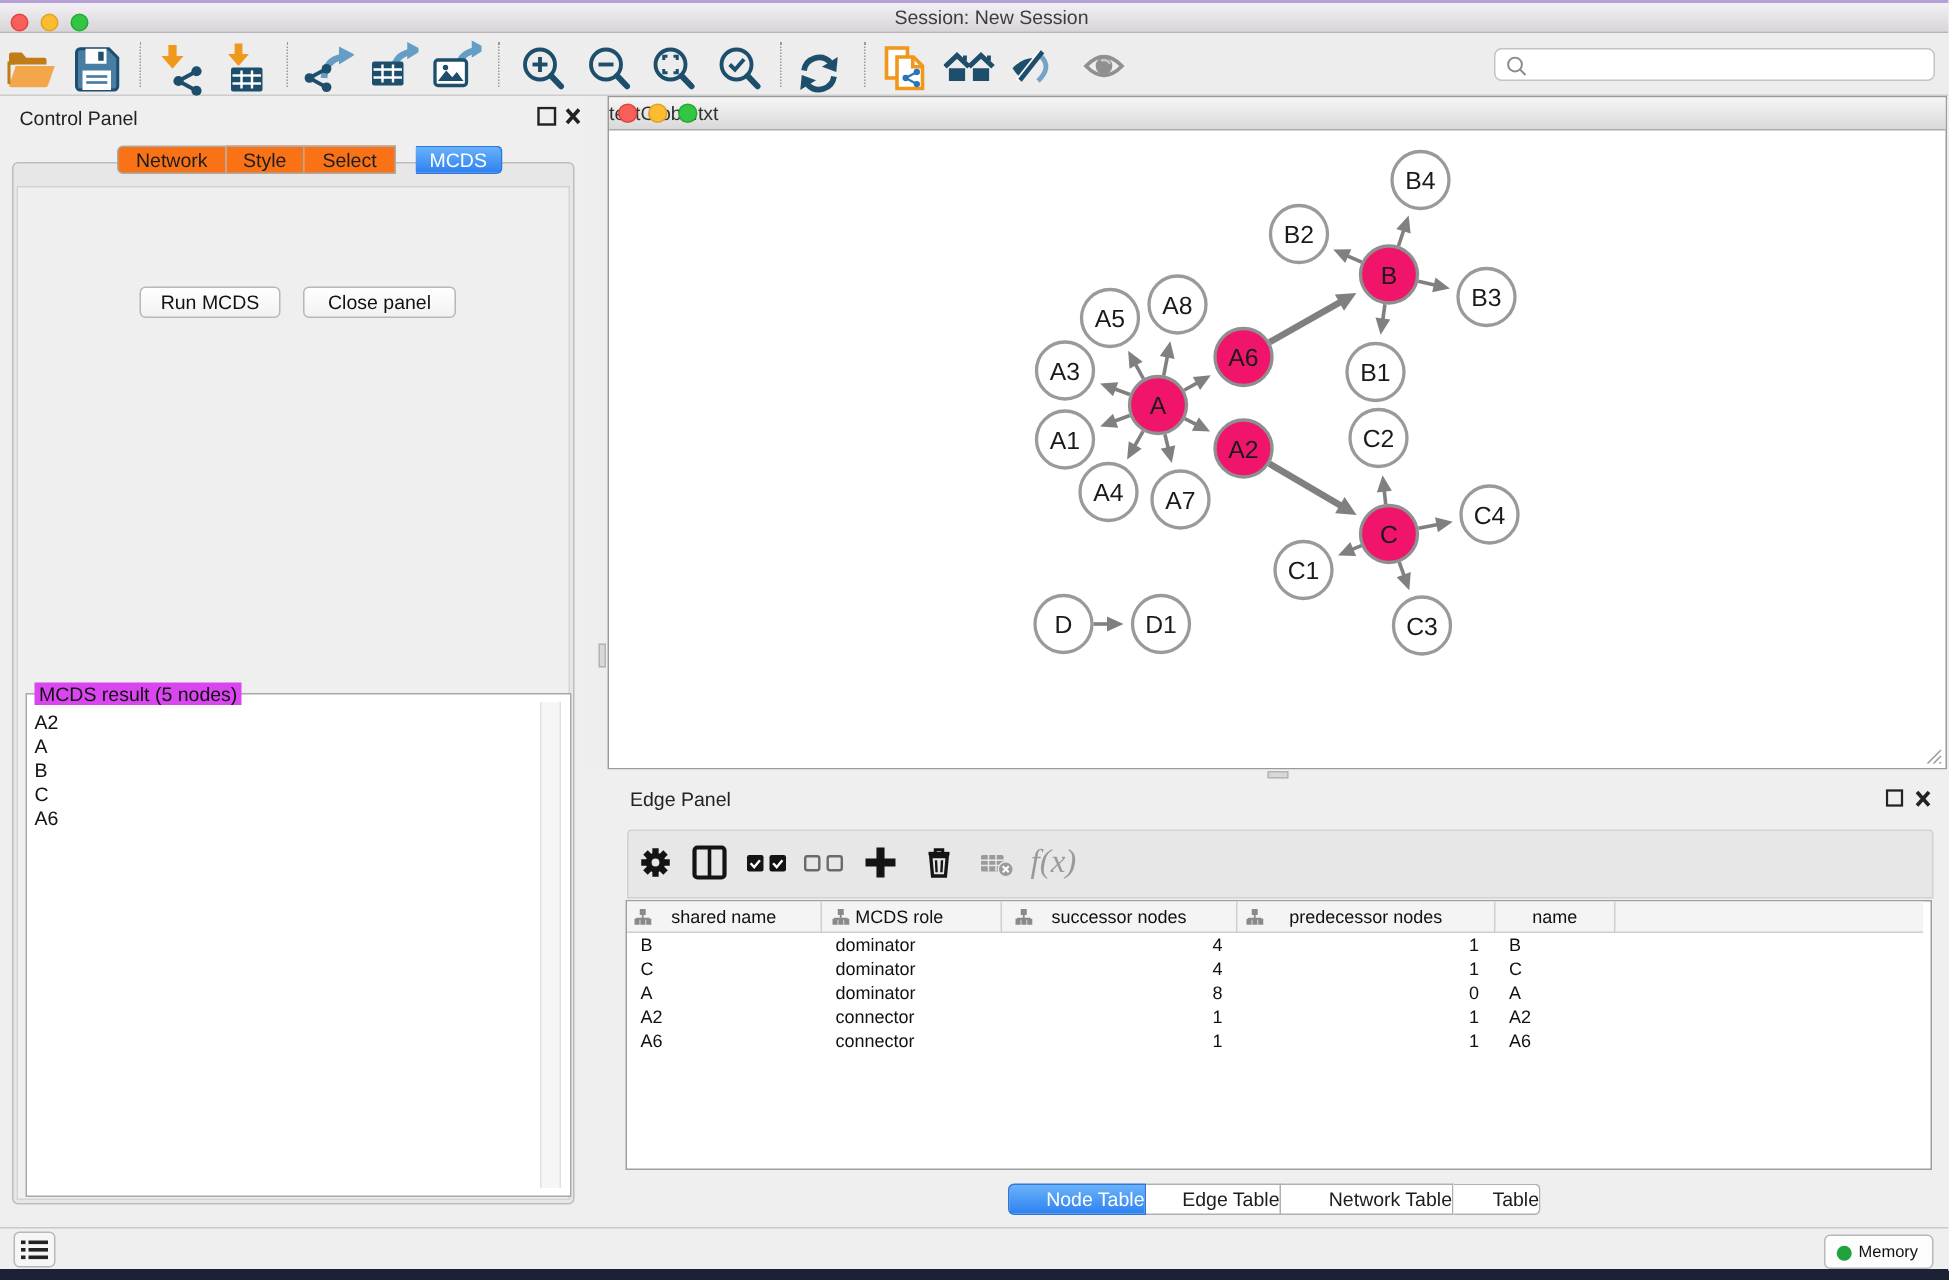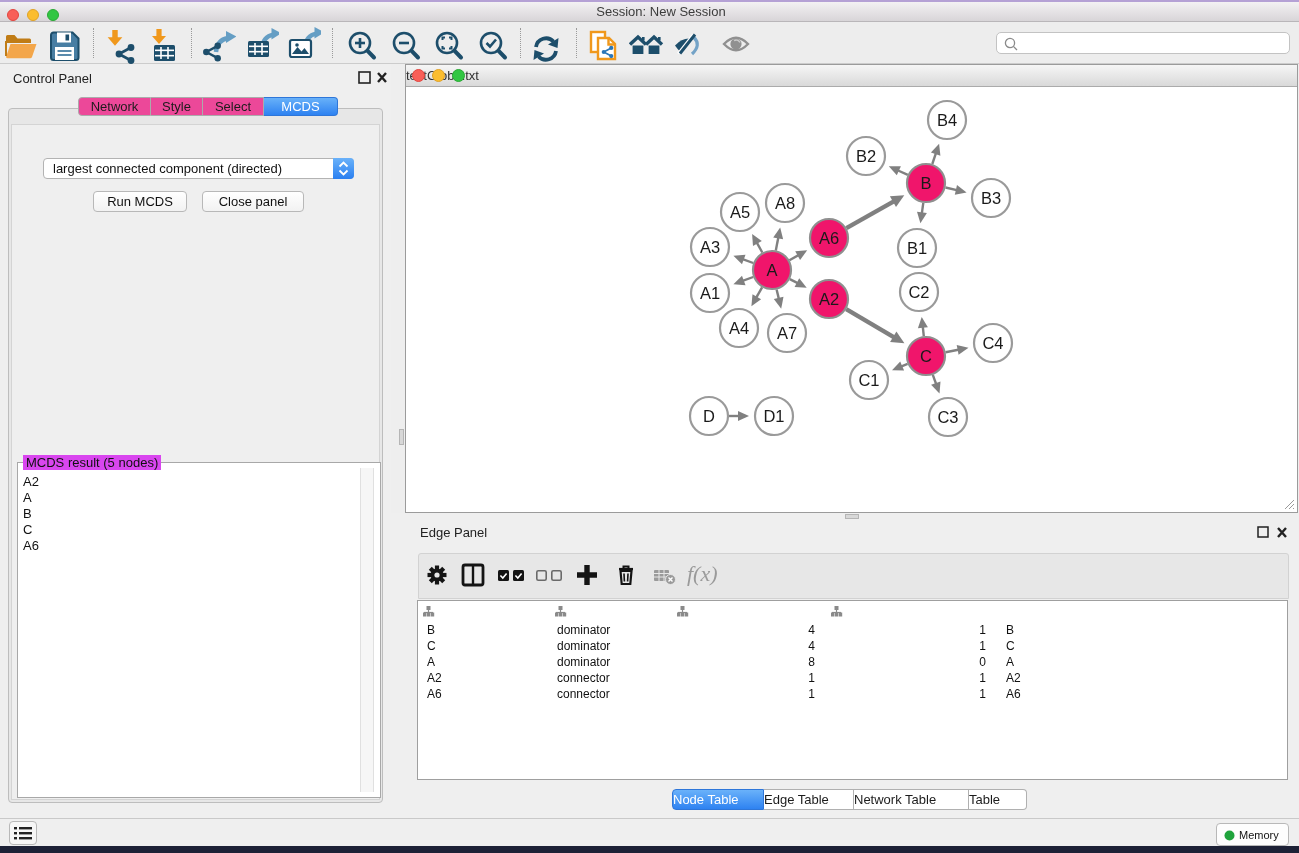--- a/index.html
+++ b/index.html
@@ -17,21 +17,21 @@
 
 #toolbar { left:0; top:22px; width:1299px; height:42px; background:#ededed; border-bottom:1px solid #cccccc; }
 .sep { position:absolute; top:6px; height:30px; width:0; border-left:1px dotted #9a9a9a; }
 #search { position:absolute; left:996px; top:10px; width:294px; height:22px; background:#ffffff;
   border:1px solid #c3c3c3; border-radius:5px; }
 
 
 #cpanel { left:0; top:64px; width:391px; height:754px; background:#efefef; }
 #cpanel h1 { font-size:13px; font-weight:normal; color:#222; position:absolute; left:13px; top:7px; }
 .tabs { position:absolute; top:33px; height:19px; font-size:13px; z-index:5; }
-.tab { position:absolute; top:0; height:19px; line-height:18px; text-align:center; background:#ec4899;
+.tab { position:absolute; top:0; height:19px; line-height:18px; text-align:center; background:#f97316;
   border:1px solid #ababab; border-left:none; color:#1c1c1c; }
 .tab.first { border-left:1px solid #ababab; border-radius:4px 0 0 4px; }
 .tab.last { border-radius:0 4px 4px 0; }
 .tab.sel { background:linear-gradient(#68b1f9,#2e82f1); color:#ffffff; border-color:#2e76d9; }
 #cp-outer { left:8px; top:44px; width:375px; height:695px; background:#e7e7e7;
   border:1px solid #bdbdbd; border-radius:4px; }
 #cp-inner { left:11px; top:60px; width:369px; height:676px; background:#efefef; border:1px solid #d4d4d4; }
 #optlabel { left:0; top:72px; width:391px; text-align:center; font-size:13px; color:#111; }
 #dropdown { left:43px; top:94px; width:311px; height:21px; background:#fff; border:1px solid #b3b3b3;
   border-radius:4px; font-size:13px; color:#111; line-height:19px; padding-left:9px; }
@@ -52,21 +52,21 @@
 
 
 #tpanel { left:391px; top:513px; width:908px; height:305px; background:#efefef; }
 #tpanel h1 { font-size:13px; font-weight:normal; color:#222; position:absolute; left:29px; top:12px; }
 #ttoolbar { left:27px; top:40px; width:871px; height:46px; background:#e7e7e7; border:1px solid #d2d2d2; border-radius:3px 3px 0 0; }
 #ttable { left:26px; top:87px; width:871px; height:180px; background:#ffffff; border:1px solid #9f9f9f; }
 #thead { position:absolute; left:0; top:0; height:21px; background:#f4f4f4; border-bottom:1px solid #cfcfcf; font-size:12px; color:#111; }
 .hcell { position:absolute; top:0; height:21px; line-height:21px; text-align:center; border-right:1px solid #cfcfcf; }
 .trow { position:absolute; font-size:12px; color:#111; height:16px; line-height:16px; }
 .tabs2 { position:absolute; font-size:13px; }
-.tab2 { position:absolute; height:21px; line-height:20px; text-align:left; background:#ffffff;
+.tab2 { position:absolute; height:21px; line-height:20px; text-align:right; background:#ffffff;
   border:1px solid #b0b0b0; border-left:none; color:#1c1c1c; }
 .tab2.first { border-left:1px solid #b0b0b0; border-radius:4px 0 0 4px; }
 .tab2.last { border-radius:0 4px 4px 0; }
 .tab2.sel { background:linear-gradient(#6ab2fa,#2e82f1); color:#fff; border-color:#2e76d9; }
 
 
 #statusbar { left:0; top:818px; width:1299px; height:40px; background:#efefef; border-top:1px solid #c9c9c9; }
 #memorybtn { position:absolute; left:1216px; top:4px; width:73px; height:23px; background:#fdfdfd;
   border:1px solid #b8b8b8; border-radius:4px; font-size:11px; color:#111; }
 #leftbtn { position:absolute; left:9px; top:2px; width:28px; height:24px; background:#f6f6f6;
@@ -210,32 +210,24 @@
 <div class="abs" id="cpanel">
   <h1>Control Panel</h1>
   <svg class="abs" style="left:358px;top:7px" width="30" height="14" viewBox="0 0 30 14">
     <rect x="1" y="1" width="11" height="11" fill="none" stroke="#222" stroke-width="1.6"></rect>
     <path d="M20 2 L28 11 M28 2 L20 11" stroke="#222" stroke-width="2.4"></path>
   </svg>
   <div class="tabs" style="left:78px;">
     <div class="tab first" style="left:0;width:73px;">Network</div>
     <div class="tab" style="left:73px;width:52px;">Style</div>
     <div class="tab" style="left:125px;width:61px;">Select</div>
-    <div class="tab sel last" style="left:186px;width:74px;">MCDS</div>
+    <div class="tab sel last" style="left:199px;width:58px;">MCDS</div>
   </div>
   <div class="abs" id="cp-outer"></div>
   <div class="abs" id="cp-inner"></div>
-  <div class="abs" id="dropdown">largest connected component (directed)
-    <div id="dd-btn">
-      <svg width="21" height="21" viewBox="0 0 21 21">
-        <path d="M6.5 8.5 L10.5 4.5 L14.5 8.5" fill="none" stroke="#fff" stroke-width="1.8"></path>
-        <path d="M6.5 12.5 L10.5 16.5 L14.5 12.5" fill="none" stroke="#fff" stroke-width="1.8"></path>
-      </svg>
-    </div>
-  </div>
   <div class="btn" style="left:93px;top:127px;width:94px;">Run MCDS</div>
   <div class="btn" style="left:202px;top:127px;width:102px;">Close panel</div>
   <div class="abs" id="groupbox"></div>
   <div class="abs" id="grouplabel">MCDS result (5 nodes)</div>
   <div class="abs" id="mcdslist">A2<br>A<br>B<br>C<br>A6</div>
   <div class="abs" id="mcdsscroll"></div>
 </div>
 
 <div class="abs" id="netwin">
   <div class="abs" id="nettitle">
@@ -381,20 +373,27 @@
         <line x1="1" y1="6.5" x2="16" y2="6.5" stroke="#e7e7e7" stroke-width="1"></line>
         <line x1="1" y1="10" x2="16" y2="10" stroke="#e7e7e7" stroke-width="1"></line>
         <line x1="6" y1="3" x2="6" y2="14" stroke="#e7e7e7" stroke-width="1"></line>
         <line x1="11" y1="3" x2="11" y2="14" stroke="#e7e7e7" stroke-width="1"></line>
         <circle cx="17.5" cy="12.5" r="5" fill="#9a9a9a" stroke="#e7e7e7" stroke-width="1"></circle>
         <path d="M15.5 10.5 l4 4 M19.5 10.5 l-4 4" stroke="#fff" stroke-width="1.4"></path>
       </svg>
     <div style="position:absolute;left:268px;top:7px;font-family:'Liberation Serif',serif;font-style:italic;font-size:22px;color:#9a9a9a;">f(x)</div>
   </div>
   <div class="abs" id="ttable">
+    <div id="thead" style="width:864px;">
+      <div class="hcell" style="left:0;width:130px;">shared name</div>
+      <div class="hcell" style="left:130px;width:120px;text-indent:-16px;">MCDS role</div>
+      <div class="hcell" style="left:250px;width:157px;">successor nodes</div>
+      <div class="hcell" style="left:407px;width:172px;">predecessor nodes</div>
+      <div class="hcell" style="left:579px;width:80px;">name</div>
+    </div>
     <svg style="position:absolute;left:0;top:0;width:864px;height:21px" viewBox="0 0 864 21">
         <rect x="8.5" y="5" width="4.0" height="4.0" fill="#8a8a8a"></rect>
         <line x1="10.5" y1="9.0" x2="10.5" y2="11.5" stroke="#8a8a8a" stroke-width="1.2"></line>
         <line x1="6.0" y1="11.5" x2="15.0" y2="11.5" stroke="#8a8a8a" stroke-width="1.2"></line>
         <rect x="5" y="11.5" width="3.4" height="4.0" fill="#8a8a8a"></rect>
         <rect x="8.9" y="11.5" width="3.4" height="4.0" fill="#8a8a8a"></rect>
         <rect x="12.8" y="11.5" width="3.4" height="4.0" fill="#8a8a8a"></rect>
         <rect x="140.5" y="5" width="4.0" height="4.0" fill="#8a8a8a"></rect>
         <line x1="142.5" y1="9.0" x2="142.5" y2="11.5" stroke="#8a8a8a" stroke-width="1.2"></line>
         <line x1="138.0" y1="11.5" x2="147.0" y2="11.5" stroke="#8a8a8a" stroke-width="1.2"></line>

